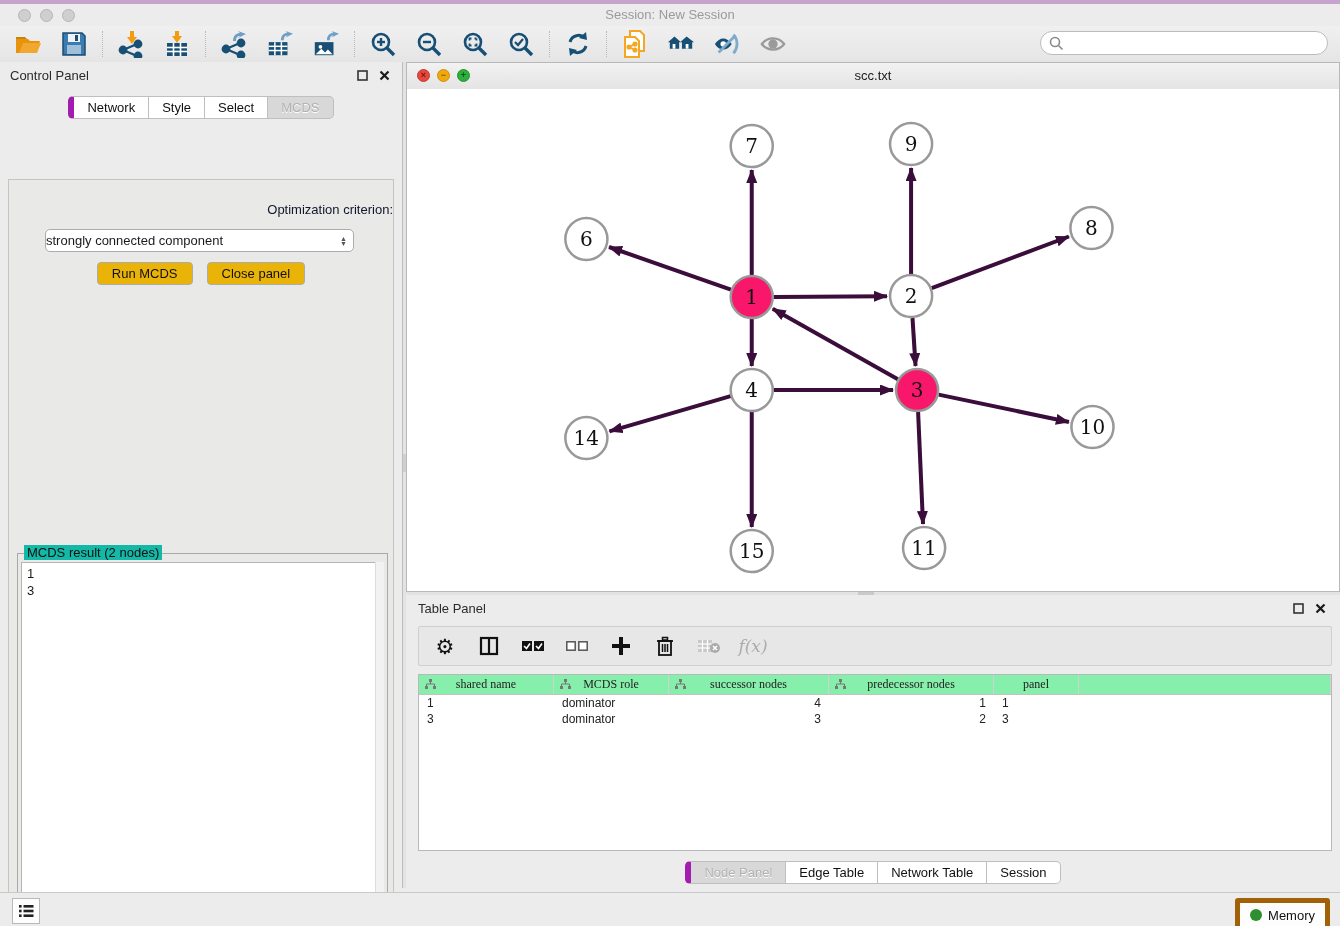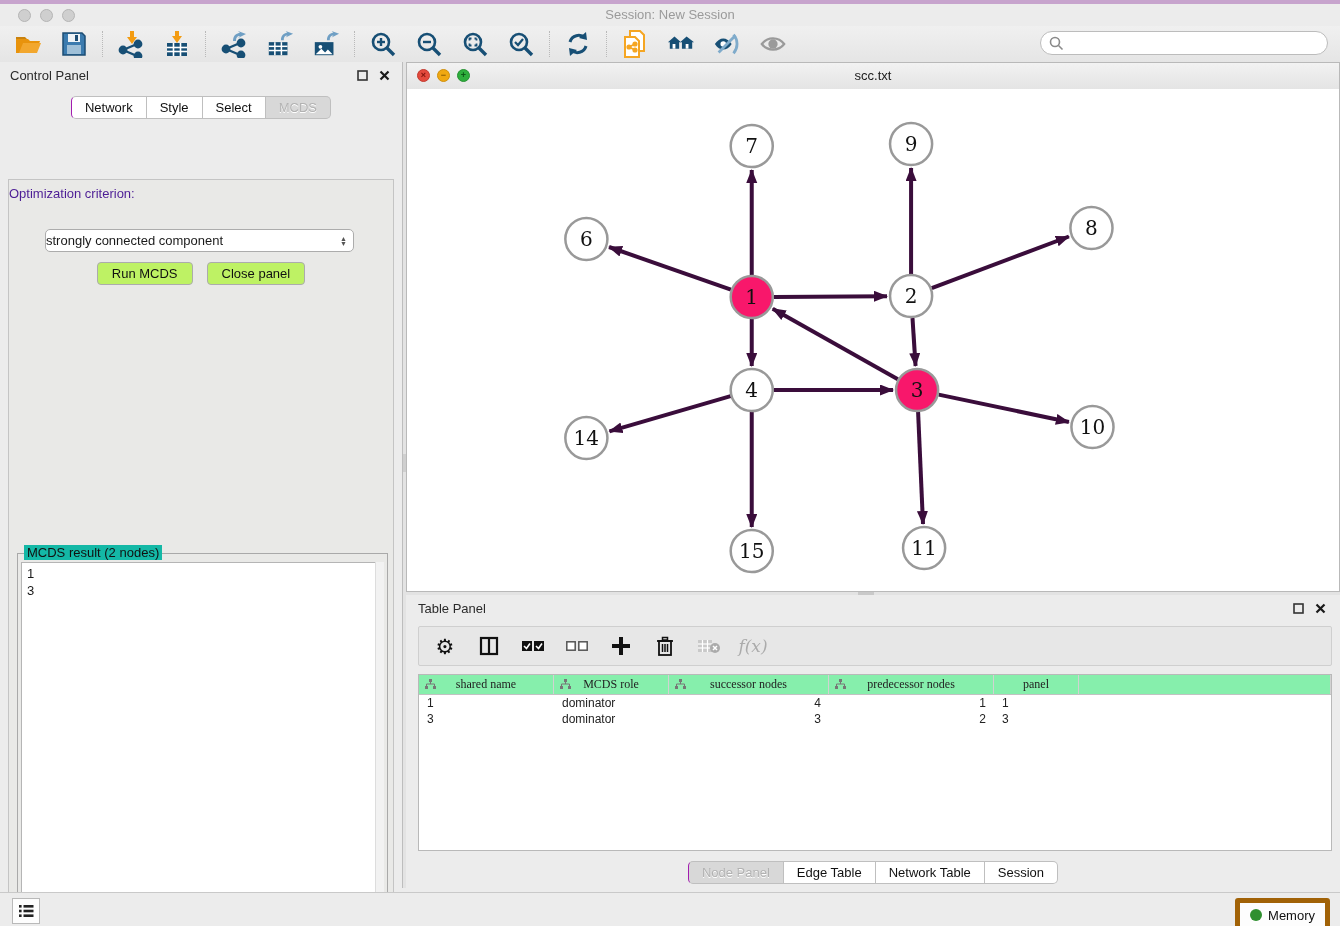--- a/index.html
+++ b/index.html
@@ -28,33 +28,33 @@
     background:#fff;border:1px solid #bcbcbc;border-radius:13px;
     display:flex;align-items:center;padding-left:8px;box-sizing:border-box;}
   
   .cpanel{position:absolute;left:0;top:62px;width:402px;height:826px;background:#ececec;}
   .panel-header{height:26px;display:flex;align-items:center;padding:0 10px;font-size:13px;color:#2b2b2b;}
   .panel-header .spacer{flex:1;}
   .mini-btn{width:16px;height:16px;display:flex;align-items:center;justify-content:center;margin-left:6px;}
   .seg-tabs{display:flex;justify-content:center;}
   .seg-tab{font-size:13px;padding:3px 13px;background:#fff;border:1px solid #bfbfbf;
     border-left:none;color:#111;white-space:nowrap;}
-  .seg-tab:first-child{border-left:1px solid #a21caf;border-radius:5px 0 0 5px;}
+  .seg-tab:first-child{border-left:6px solid #a21caf;border-radius:5px 0 0 5px;}
   .seg-tab:last-child{border-radius:0 5px 5px 0;}
   .seg-tab.active{background:#d8d8d8;color:#b2b2b2;text-shadow:0 1px 0 #fff;}
   .cp-content{position:absolute;left:8px;top:117px;width:386px;height:761px;
     background:#e9e9e7;border:1px solid #c4c4c4;box-sizing:border-box;}
-  .opt-label{text-align:left;margin-top:6px;font-size:13px;color:#4c1d95;}
+  .opt-label{text-align:right;margin-top:22px;font-size:13px;color:#0f172a;}
   .combo{position:absolute;left:36px;top:49px;width:309px;height:23px;background:#fff;
     border:1px solid #acacac;border-radius:5px;display:flex;align-items:center;
     font-size:13px;box-sizing:border-box;}
   .combo .chev{margin-left:auto;margin-right:6px;display:flex;flex-direction:column;
     line-height:5px;font-size:7px;color:#555;}
   .btn-row{position:absolute;left:0;top:82px;width:100%;display:flex;justify-content:center;gap:14px;}
-  .push-btn{background:#bef264;border:1px solid #acacac;border-radius:4px;font-size:13px;
+  .push-btn{background:#eab308;border:1px solid #acacac;border-radius:4px;font-size:13px;
     padding:3px 14px;color:#111;font-family:"Liberation Sans",sans-serif;}
   .groupbox{position:absolute;left:8px;top:373px;width:369px;height:378px;
     border:1px solid #a9a9a9;}
   .groupbox .legend{position:absolute;left:6px;top:-9px;background:#14b8a6;
     padding:0 3px;font-size:13px;color:#111;}
   .result-area{position:absolute;left:3px;top:8px;right:3px;bottom:3px;background:#fff;
     border:1px solid #b5b5b5;font-size:13px;white-space:pre;line-height:17px;
     padding:2px 5px;box-sizing:border-box;}
   .result-scroll{position:absolute;right:3px;top:8px;width:9px;bottom:3px;
     background:#f2f2f2;border-left:1px solid #ddd;box-sizing:border-box;}

